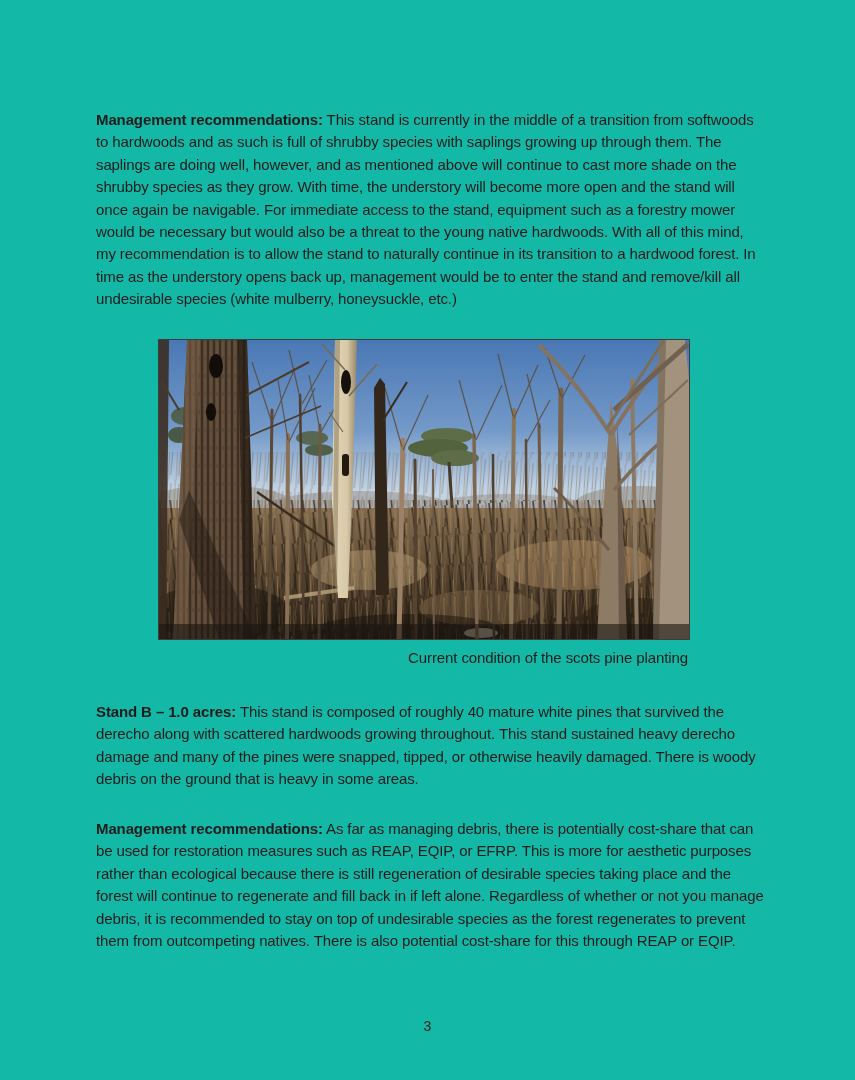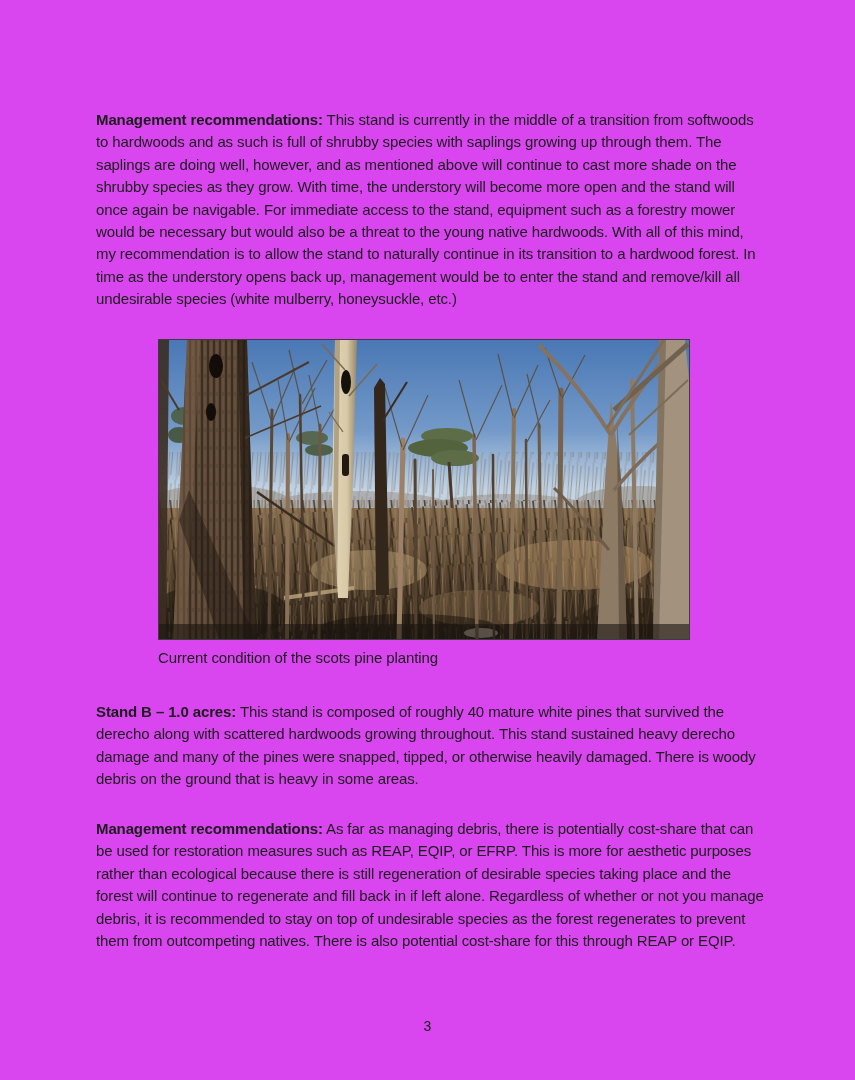--- a/index.html
+++ b/index.html
@@ -4,21 +4,21 @@
 <style>
   html, body {
     margin: 0;
     padding: 0;
     background: #ffffff;
   }
   .page {
     position: relative;
     width: 855px;
     height: 1080px;
-    background: #d946ef;
+    background: #14b8a6;
     font-family: "Liberation Sans", "DejaVu Sans", sans-serif;
     color: #1c1c1c;
     overflow: hidden;
   }
   .para {
     position: absolute;
     left: 96px;
     width: 668px;
     font-size: 15px;
     line-height: 22.4px;
@@ -38,21 +38,21 @@
     border: 1.5px solid #3d3d3d;
     box-sizing: content-box;
     background: #7a6a55;
   }
   .photo-frame svg { display: block; width: 530px; height: 299px; }
   .caption {
     position: absolute;
     left: 158px;
     top: 649px;
     width: 530px;
-    text-align: left;
+    text-align: right;
     font-size: 15px;
     letter-spacing: -0.1px;
     color: #1c1c1c;
   }
   .page-number {
     position: absolute;
     left: 0;
     top: 1018px;
     width: 855px;
     text-align: center;

